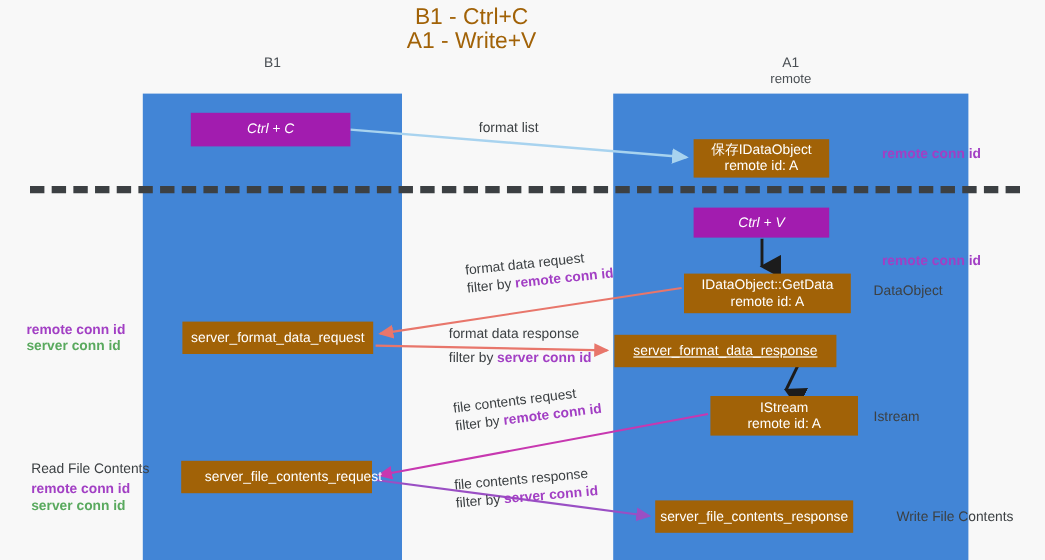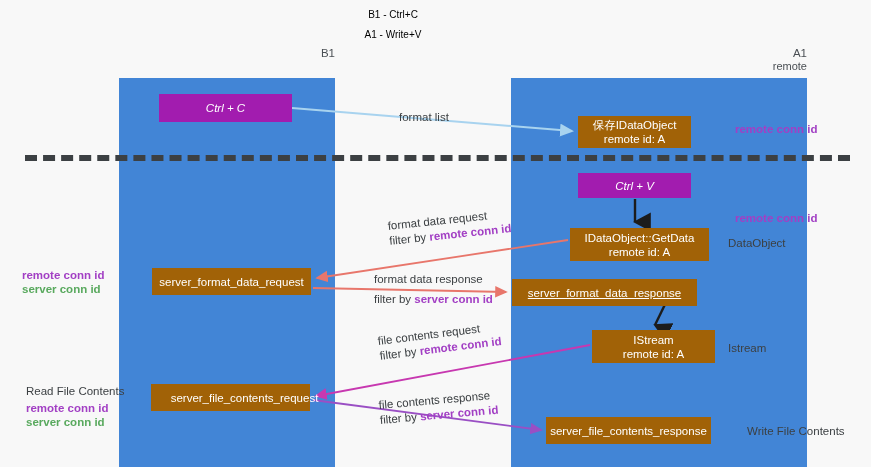--- a/index.html
+++ b/index.html
@@ -13,27 +13,27 @@
   #stage{position:absolute;left:0;top:0;width:871px;height:467px;}
 
   
   .lane{position:absolute;background:#4285d6;}
   #lane-b1{left:119px;top:78px;width:216px;height:389px;}
   #lane-a1{left:511px;top:78px;width:296px;height:389px;}
 
   
   #title{
     position:absolute;left:0;top:5px;width:786px;
-    text-align:center;color:#000000;font-size:10px;line-height:20px;
+    text-align:center;color:#a16207;font-size:19px;line-height:20px;
   }
   #title div{white-space:pre;}
 
   
   .lane-head{
-    position:absolute;text-align:right;color:#4a4f54;
+    position:absolute;text-align:center;color:#4a4f54;
     font-size:11.5px;line-height:13px;
   }
   #head-b1{left:119px;top:47px;width:216px;}
   #head-a1{left:511px;top:47px;width:296px;}
   .lane-head .l2{font-size:11px;}
 
   
   #divider{
     position:absolute;left:25px;top:155px;width:825px;height:0;
     border-top:6px dashed #3c4043;
@@ -76,21 +76,21 @@
   #s-left-ids2{left:26px;top:401px;}
 
   
   .edge-lbl{
     position:absolute;font-size:11.5px;line-height:15px;
     color:#3c4043;white-space:nowrap;z-index:7;
   }
   .edge-lbl .hl{font-weight:bold;}
   .hl-purple{color:#a23fc4;}
 
-  #e-formatlist{left:399px;top:100px;margin-top:10px;}
+  #e-formatlist{left:399px;top:100px;}
   #e-fdreq{left:387px;top:219px;transform:rotate(-6deg);transform-origin:left top;}
   #e-fdresp{left:374px;top:272px;}
   #e-fcreq{left:377px;top:334px;transform:rotate(-7deg);transform-origin:left top;}
   #e-fcresp{left:378px;top:398px;transform:rotate(-5deg);transform-origin:left top;}
 
   svg#wires{position:absolute;left:0;top:0;width:871px;height:467px;z-index:4;}
 </style>
 </head>
 <body>
 

